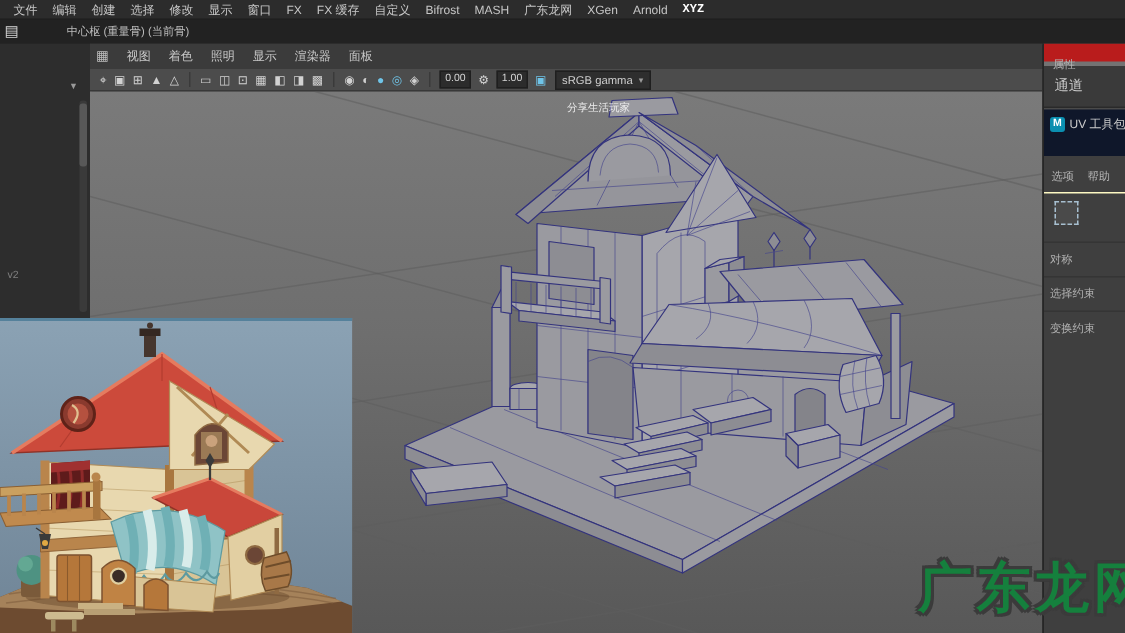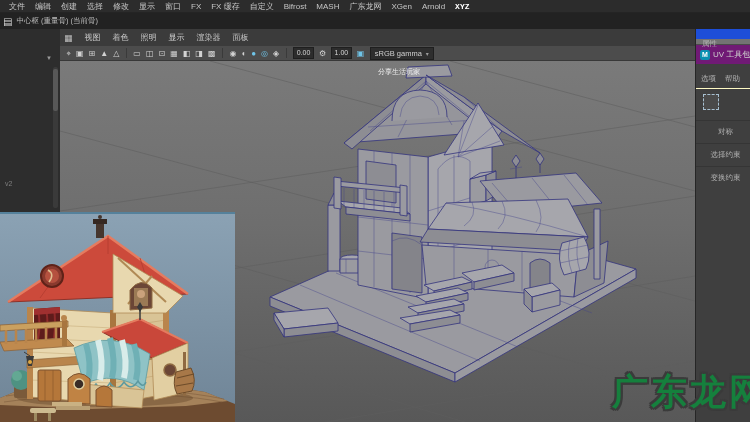--- a/index.html
+++ b/index.html
@@ -8,21 +8,21 @@
          -webkit-font-smoothing:antialiased;}
   
   .menubar{position:absolute;left:0;top:0;width:750px;height:13px;background:#2c2c2c;
            border-bottom:1px solid #242424;display:flex;align-items:center;padding-left:4px;box-sizing:border-box;}
   .menu-item{font-size:8px;color:#c6c6c6;padding:0 5px;white-space:nowrap;cursor:default;}
   .menubar .menu-item:last-child{color:#ffffff;font-weight:bold;font-family:Liberation Mono, monospace;}
   
   .statusline{position:absolute;left:0;top:13px;width:750px;height:16px;background:#222222;
               display:flex;align-items:center;border-bottom:1px solid #1b1b1b;}
   .status-icon{color:#d8d8d8;font-size:10px;margin:0 4px 0 3px;}
-  .status-text{font-size:7.5px;color:#bdbdbd;white-space:nowrap;}
+  .status-text{font-size:7.5px;color:#bdbdbd;white-space:nowrap;margin-left:28px;}
   
   .left-panel{position:absolute;left:0;top:29px;width:60px;height:183px;background:#2d2d2d;
               border-right:1px solid #1e1e1e;}
   .lp-arrow{position:absolute;right:8px;top:26px;color:#9a9a9a;font-size:6px;}
   .lp-scroll{position:absolute;right:2px;top:38px;bottom:4px;width:5px;background:#3a3a3a;border-radius:2px;}
   .lp-thumb{position:absolute;top:2px;left:0;width:5px;height:42px;background:#585858;border-radius:2px;}
   .lp-item{position:absolute;left:5px;top:151px;font-size:7px;color:#7f7f7f;}
   
   .panelbar{position:absolute;left:60px;top:29px;width:635px;height:17px;background:#3b3b3b;
             border-bottom:1px solid #2a2a2a;display:flex;align-items:center;}
@@ -45,36 +45,36 @@
   .model-watermark{position:absolute;left:318px;top:6px;font-size:7px;color:rgba(255,255,255,.85);white-space:nowrap;}
   .site-watermark{position:absolute;left:612px;top:368px;font-size:36px;font-weight:bold;color:#15803d;
                   letter-spacing:3px;white-space:nowrap;z-index:40;
                   text-shadow:2px 0 0 #3b3b3b,-2px 0 0 #3b3b3b,0 2px 0 #3b3b3b,0 -2px 0 #3b3b3b,
                               2px 2px 0 #3b3b3b,-2px -2px 0 #3b3b3b,2px -2px 0 #3b3b3b,-2px 2px 0 #3b3b3b;}
   
   .inset{position:absolute;left:0;top:212px;width:235px;height:210px;overflow:hidden;z-index:30;}
   
   .right-panel{position:absolute;left:695px;top:29px;width:55px;height:393px;background:#3f3f3f;
                border-left:1px solid #262626;overflow:hidden;white-space:nowrap;z-index:20;}
-  .rp-tabs{height:15px;background:#1d4ed8;border-bottom:5px solid #737373;padding:3px 0 0 6px;box-sizing:border-box;}
+  .rp-tabs{height:15px;background:#b91c1c;border-bottom:3px solid #737373;padding:3px 0 0 6px;box-sizing:border-box;}
   .rp-tab{font-size:7.5px;color:#b4b4b4;}
   .rp-channel{font-size:9.5px;color:#c9c9c9;padding:7px 0 7px 7px;border-bottom:1px solid #2a2a2a;background:#3a3a3a;}
-  .rp-toolkit-header{background:#701a75;padding:4px 0 4px 4px;font-size:8px;color:#cccccc;
+  .rp-toolkit-header{background:#0f172a;padding:4px 0 16px 4px;font-size:8px;color:#cccccc;
                      display:flex;align-items:center;border-top:1px solid #4a4a4a;}
   .rp-mico{display:inline-block;min-width:10px;height:10px;background:#0b8fb0;color:#fff;font-size:7px;
            font-weight:bold;text-align:center;line-height:10px;border-radius:2px;margin-right:3px;}
   .rp-menu{padding:3px 0 3px 5px;border-bottom:1px solid #fef9c3;}
   .rp-menu-item{font-size:7.5px;color:#b4b4b4;margin-right:9px;}
   .rp-tool{padding:5px 0 4px 7px;}
   .rp-tool-box{display:inline-block;width:14px;height:14px;border:1px dashed #a7bfd0;background:#4a4a4a;}
   .rp-mode{display:block;font-size:7.5px;color:#a8a8a8;padding:2px 0 2px 8px;}
   .rp-mode::before{content:"● ";font-size:6px;color:#777777;}
   .rp-mode.active{color:#d6d6d6;}
   .rp-mode.active::before{color:#d6d6d6;}
-  .rp-sec{display:block;font-size:7.5px;color:#b0b0b0;padding:6px 0 4px 4px;border-top:1px solid #353535;margin-top:2px;text-align:center;}
+  .rp-sec{display:block;font-size:7.5px;color:#b0b0b0;padding:6px 0 4px 4px;border-top:1px solid #353535;margin-top:2px;}
   
   .w{stroke:#33337d;stroke-width:.8;stroke-linejoin:round;}
   .fl{fill:#a6a6ac;} .fm{fill:#9a9aa0;} .fd{fill:#8d8d93;} .fr{fill:#95959b;} .fx{fill:#84848a;}
   .ln{fill:none;stroke:#44448c;stroke-width:.5;opacity:.85;}
   .grid{stroke:#5e5e5e;stroke-width:1;opacity:.55;}
 </style>
 </head>
 <body>
 
 <div class="stage">
@@ -361,20 +361,21 @@
 
       <path d="M176,160 Q172,172 177,182 L192,179 Q197,168 191,156 Z" fill="#a87848" stroke="#6e4c2a" stroke-width="1"></path>
       <path d="M177,166 L194,162 M176,174 L193,171" stroke="#6e4c2a" stroke-width="1.2"></path>
     </svg>
   </div>
 
   <div class="right-panel">
     <div class="rp-tabs">
       <span class="rp-tab">属性</span>
     </div>
+    <div class="rp-channel">通道</div>
     <div class="rp-toolkit-header">
       <span class="rp-mico">M</span>
       <span>UV 工具包</span>
     </div>
     <div class="rp-menu"><span class="rp-menu-item">选项</span><span class="rp-menu-item">帮助</span></div>
     <div class="rp-tool">
       <span class="rp-tool-box"></span>
     </div>
     <div>
         <span class="rp-sec">对称</span>

